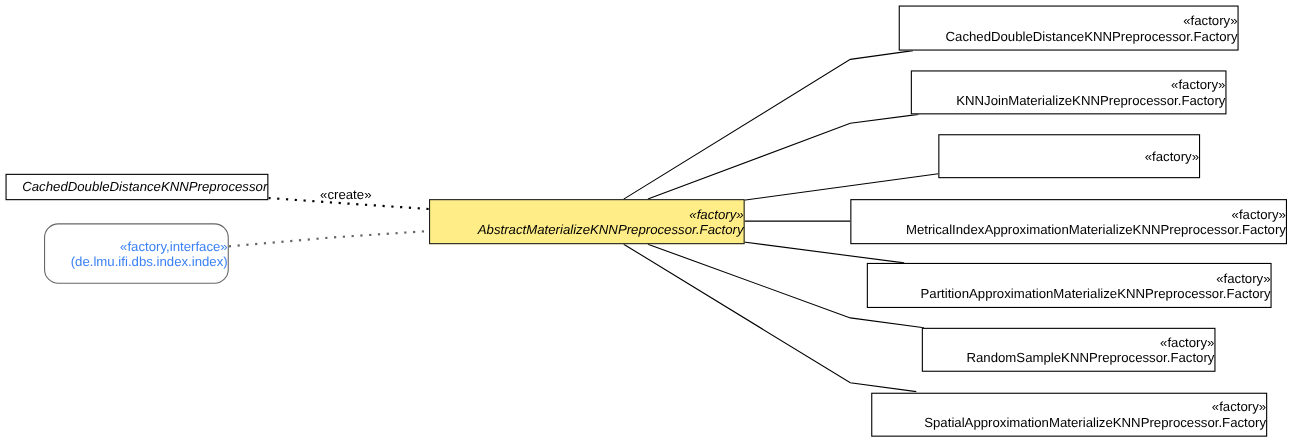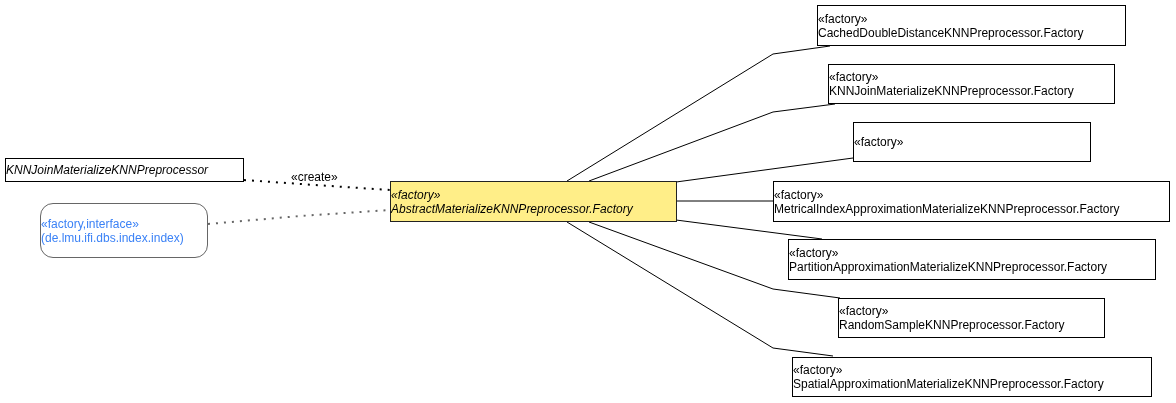--- a/index.html
+++ b/index.html
@@ -1,19 +1,19 @@
 <!DOCTYPE html>
 <html><head>
 <meta charset="utf-8">
 <style>
   html, body { margin: 0; padding: 0; background: #ffffff; }
   body { width: 1176px; height: 403px; position: relative; overflow: hidden;
          font-family: "Liberation Sans", sans-serif; font-size: 12px; color: #000; }
   .box { position: absolute; box-sizing: border-box; border: 1px solid #000;
-         background: #fff; text-align: left; line-height: 14px;
+         background: #fff; text-align: right; line-height: 14px;
          display: flex; flex-direction: column; justify-content: center; }
   .box.center { background: #ffee88; border-color: #222; font-style: italic; }
   .box.italic { font-style: italic; }
   .box.external { border-color: #666; color: #3b82f6; border-radius: 13px; }
   .box span { display: block; white-space: nowrap; }
   svg.edges { position: absolute; left: 0; top: 0; }
   .edge-label { position: absolute; font-size: 12px; white-space: nowrap; }
 </style>
 </head>
 <body>
@@ -26,21 +26,21 @@
   <polyline points="567,181 773,54 830,46" fill="none" stroke="#000" stroke-width="1"></polyline>
   <polyline points="589,181 773,112 835,104" fill="none" stroke="#000" stroke-width="1"></polyline>
   <polyline points="676,182 853,158" fill="none" stroke="#000" stroke-width="1"></polyline>
   <polyline points="676,201 773,201" fill="none" stroke="#000" stroke-width="1"></polyline>
   <polyline points="676,220 822,239" fill="none" stroke="#000" stroke-width="1"></polyline>
   <polyline points="589,222 773,289 840,298" fill="none" stroke="#000" stroke-width="1"></polyline>
   <polyline points="567,222 773,348 833,356" fill="none" stroke="#000" stroke-width="1"></polyline>
 </svg>
 
 <div class="box italic" style="left:5px; top:158px; width:239px; height:24px;">
-  <span>KNNJoinMaterializeKNNPreprocessor</span>
+  <span>CachedDoubleDistanceKNNPreprocessor</span>
 </div>
 
 <div class="box external" style="left:40px; top:203px; width:168px; height:55px;">
   <span>«factory,interface»</span>
   <span>(de.lmu.ifi.dbs.index.index)</span>
 </div>
 
 <div class="edge-label" style="left:291px; top:170px;text-align:center;">«create»</div>
 
 <div class="box center" style="left:390px; top:181px; width:287px; height:41px;">

